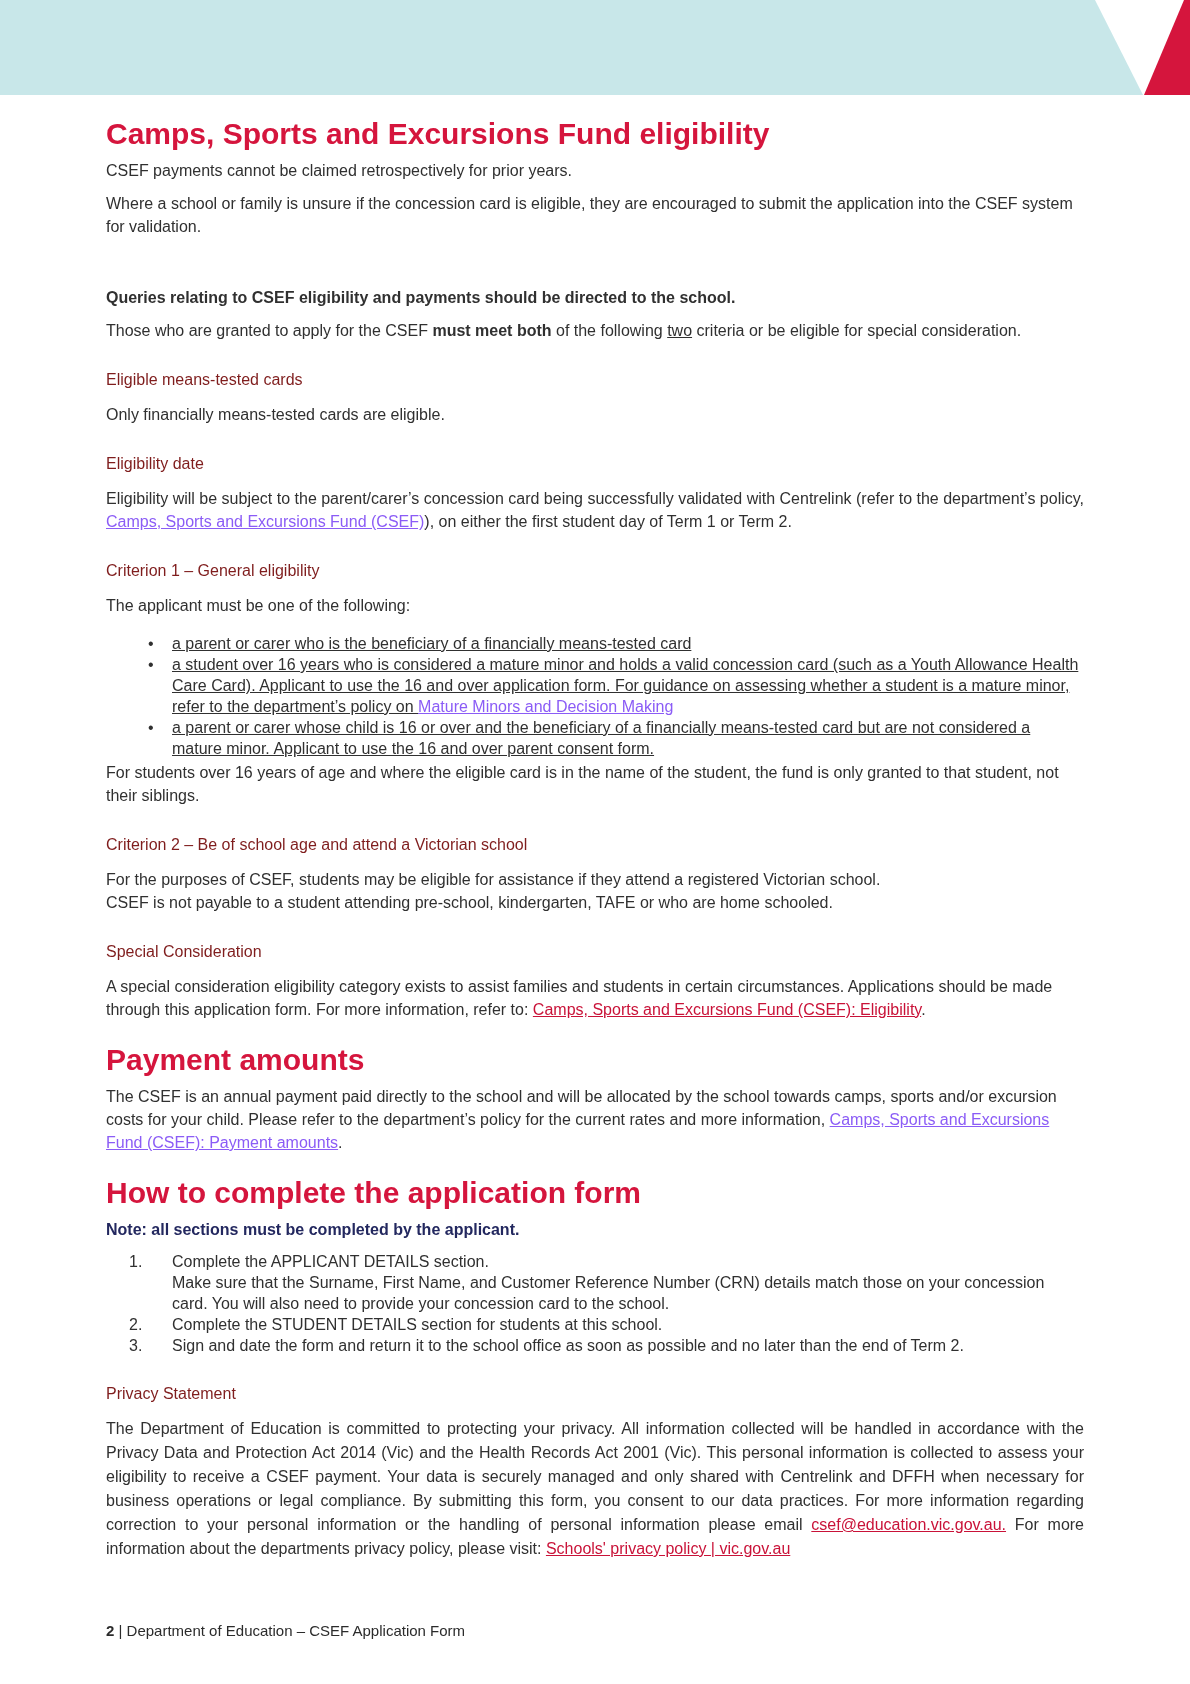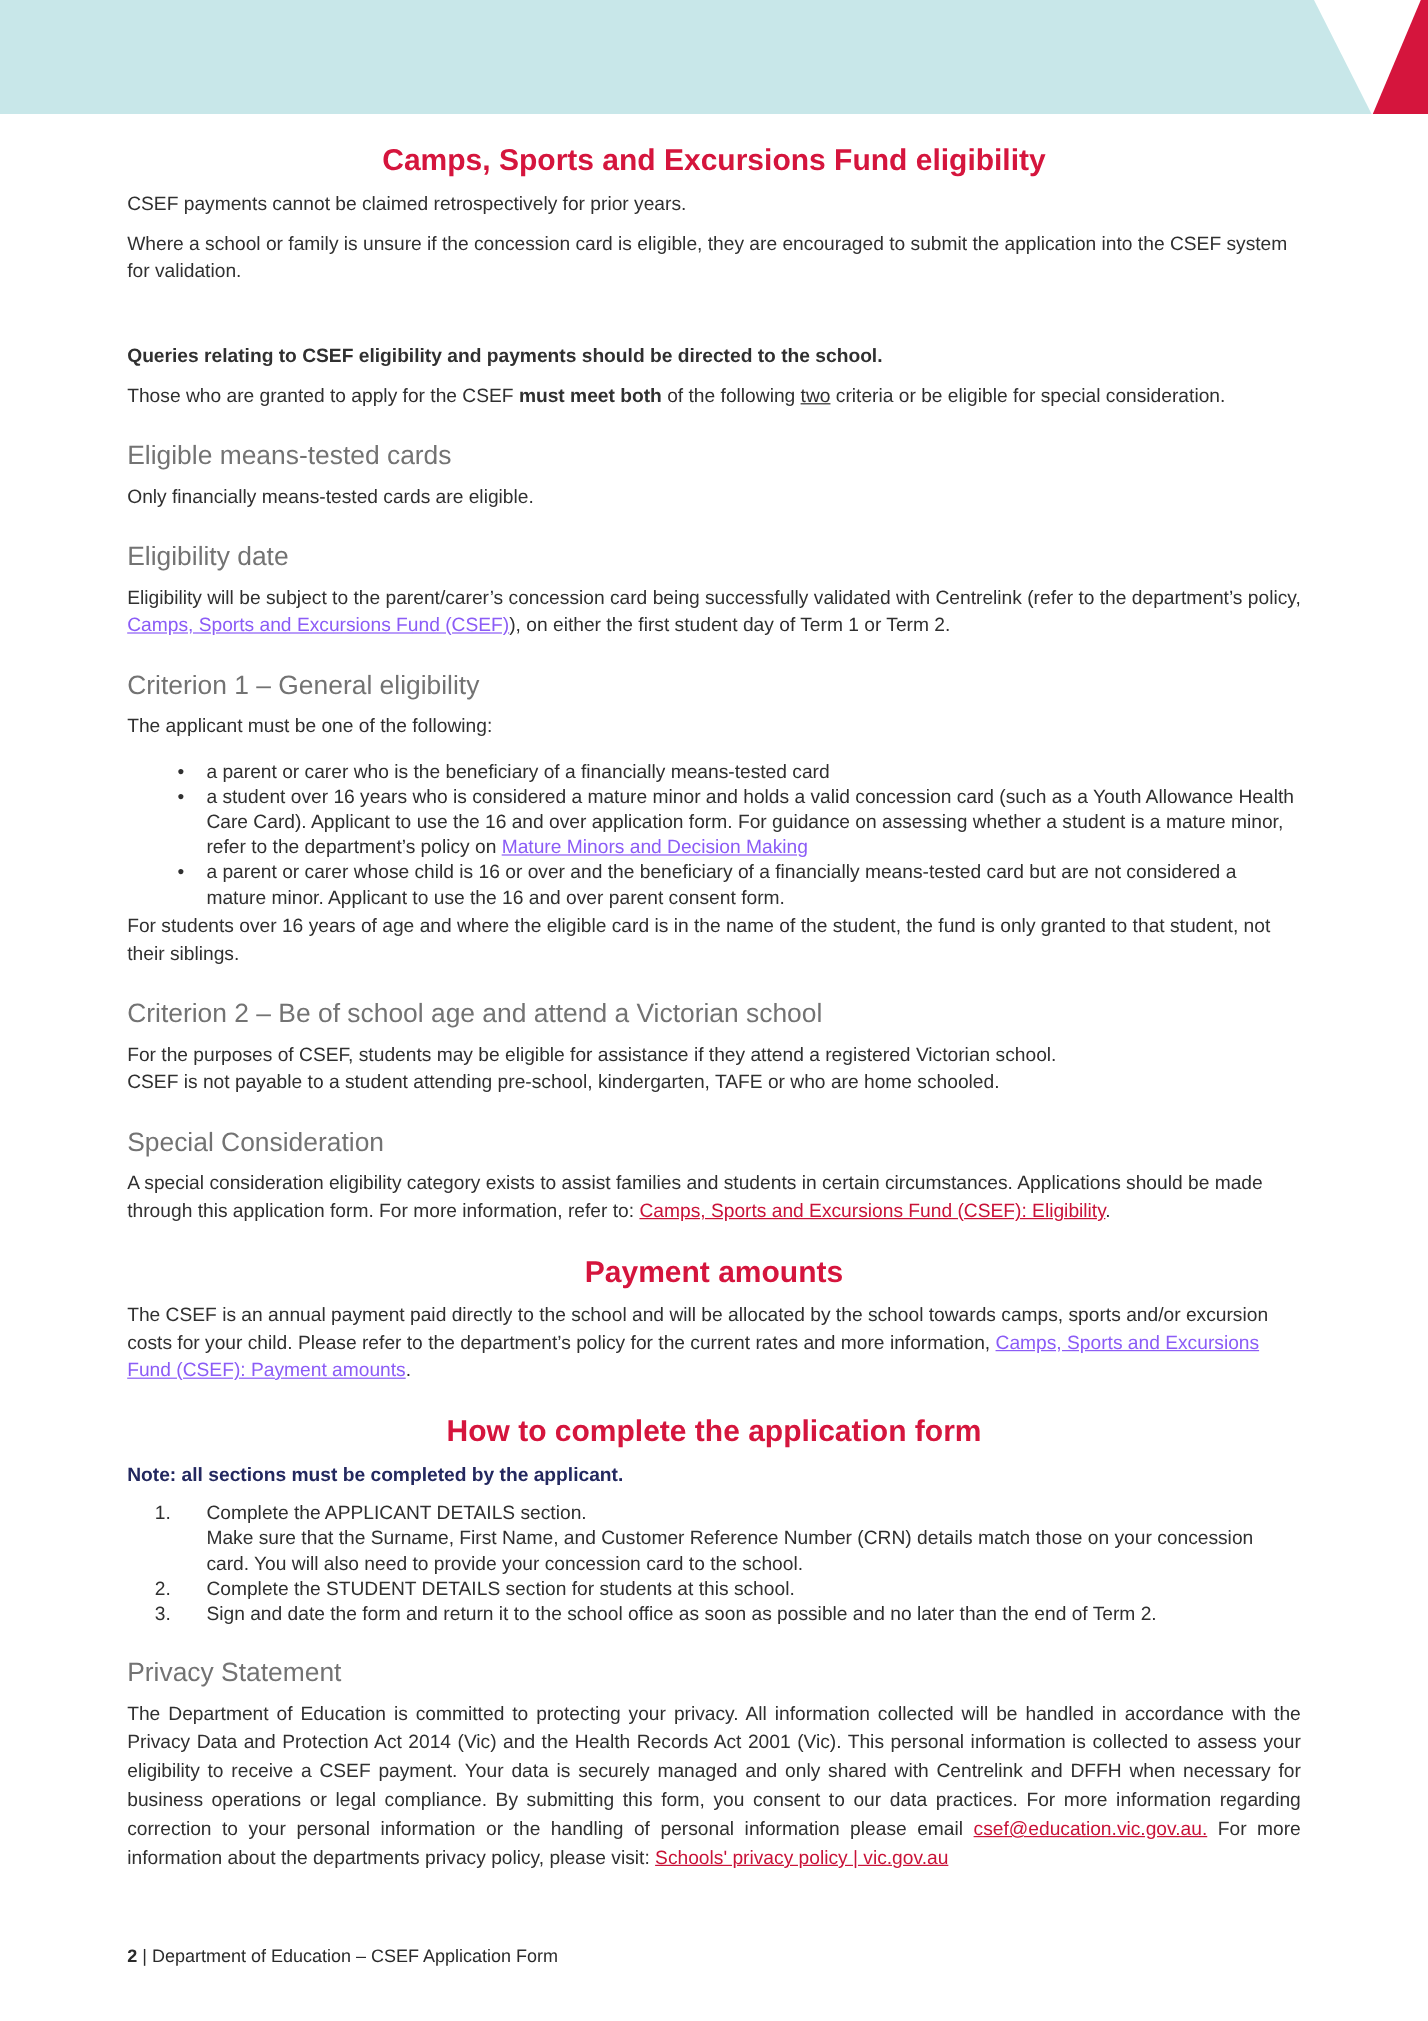--- a/index.html
+++ b/index.html
@@ -15,46 +15,46 @@
     color:#303030;
     overflow:hidden;
     display:flex;
     flex-direction:column;
   }
   .banner{height:95px;flex:0 0 auto;}
   .banner svg{display:block;}
   .content{padding:0 106px;flex:0 0 auto;}
   h1{
     color:#d5153d;
-    font-size:25px;
+    font-size:30px;
     line-height:30px;
     font-weight:bold;
     margin:24px 0 9px 0;
-    text-align:center;
   }
   h2{
-    color:#737373;
-    font-size:22px;
+    color:#7f1d1d;
+    font-size:16px;
     line-height:27px;
     font-weight:normal;
     margin:24px 0 8px 0;
   }
   p{margin:10px 0;}
   p.tight{margin-top:2px;}
   .bold{font-weight:bold;margin-top:48px;}
   .note{color:#23285f;font-weight:bold;}
   .justify{text-align:justify;}
   a{cursor:pointer;}
   .link-navy{color:#8b5cf6;text-decoration:underline;}
   .link-red{color:#c91238;text-decoration:underline;}
   ul.bullets{
     list-style:none;
     margin:16px 0 0 0;
     padding:0;
     line-height:21px;
+    text-decoration:underline;
   }
   ul.bullets li{position:relative;padding-left:66px;}
   ul.bullets li::before{
     content:"\2022";
     position:absolute;
     left:42px;
     top:0;
   }
   ol.steps{
     list-style:none;

